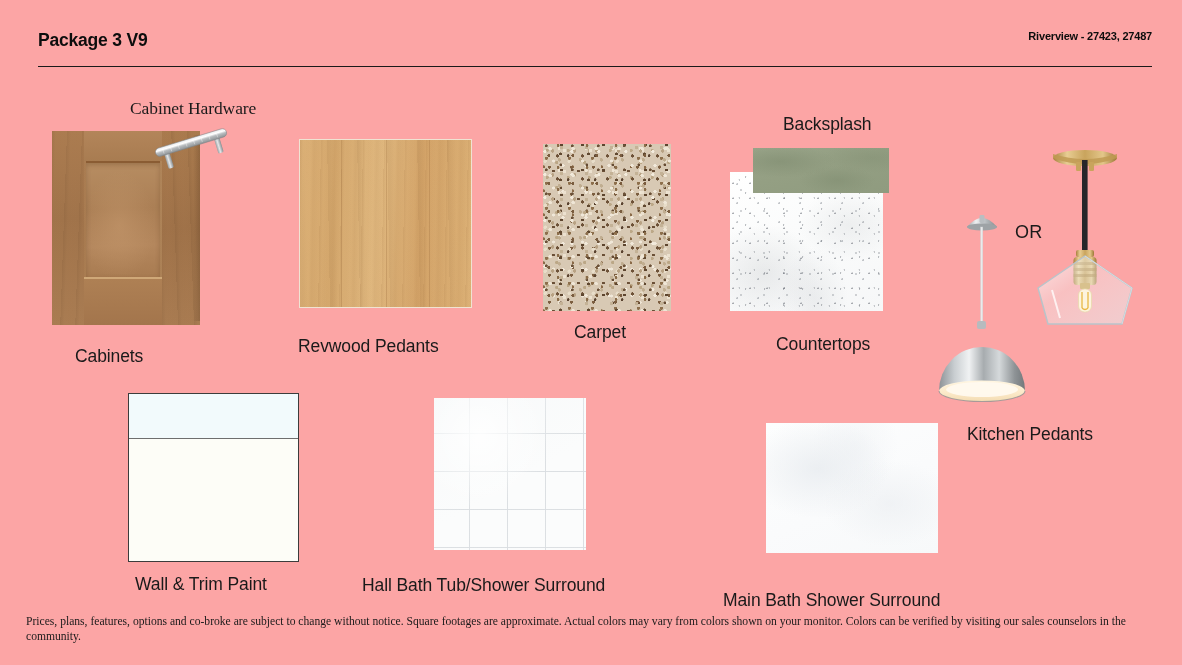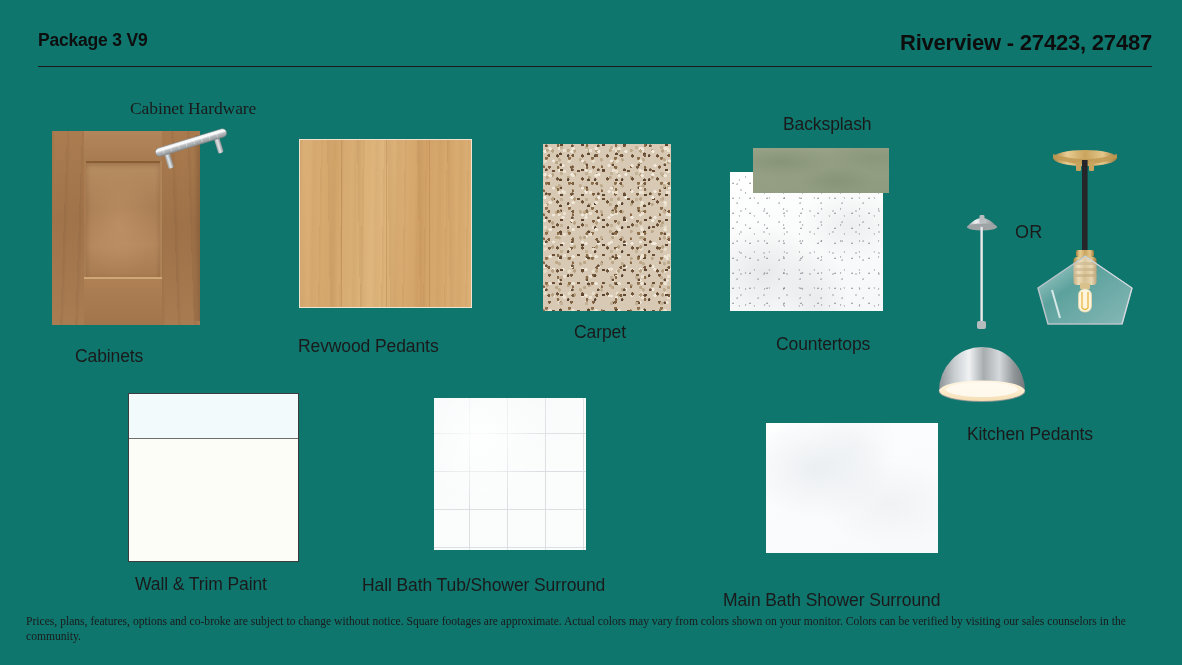--- a/index.html
+++ b/index.html
@@ -11,21 +11,21 @@
     background: #ffffff;
     font-family: "Liberation Sans", sans-serif;
     color: #111111;
     overflow: hidden;
   }
 
   .board {
     position: relative;
     width: 1182px;
     height: 665px;
-    background: #0f766e;
+    background: #fca5a5;
   }
 
   
   .header {
     position: absolute;
     left: 38px;
     top: 30px;
     width: 1114px;
     height: 44px;
   }
@@ -35,21 +35,21 @@
     top: 0;
     font-size: 17.5px;
     font-weight: bold;
     letter-spacing: -0.2px;
     color: #0d0d0d;
   }
   .header-community {
     position: absolute;
     right: 0;
     top: 0;
-    font-size: 22px;
+    font-size: 11px;
     font-weight: bold;
     letter-spacing: -0.2px;
     color: #0d0d0d;
     white-space: nowrap;
   }
   .header-rule {
     position: absolute;
     left: 0;
     top: 36px;
     width: 1114px;

